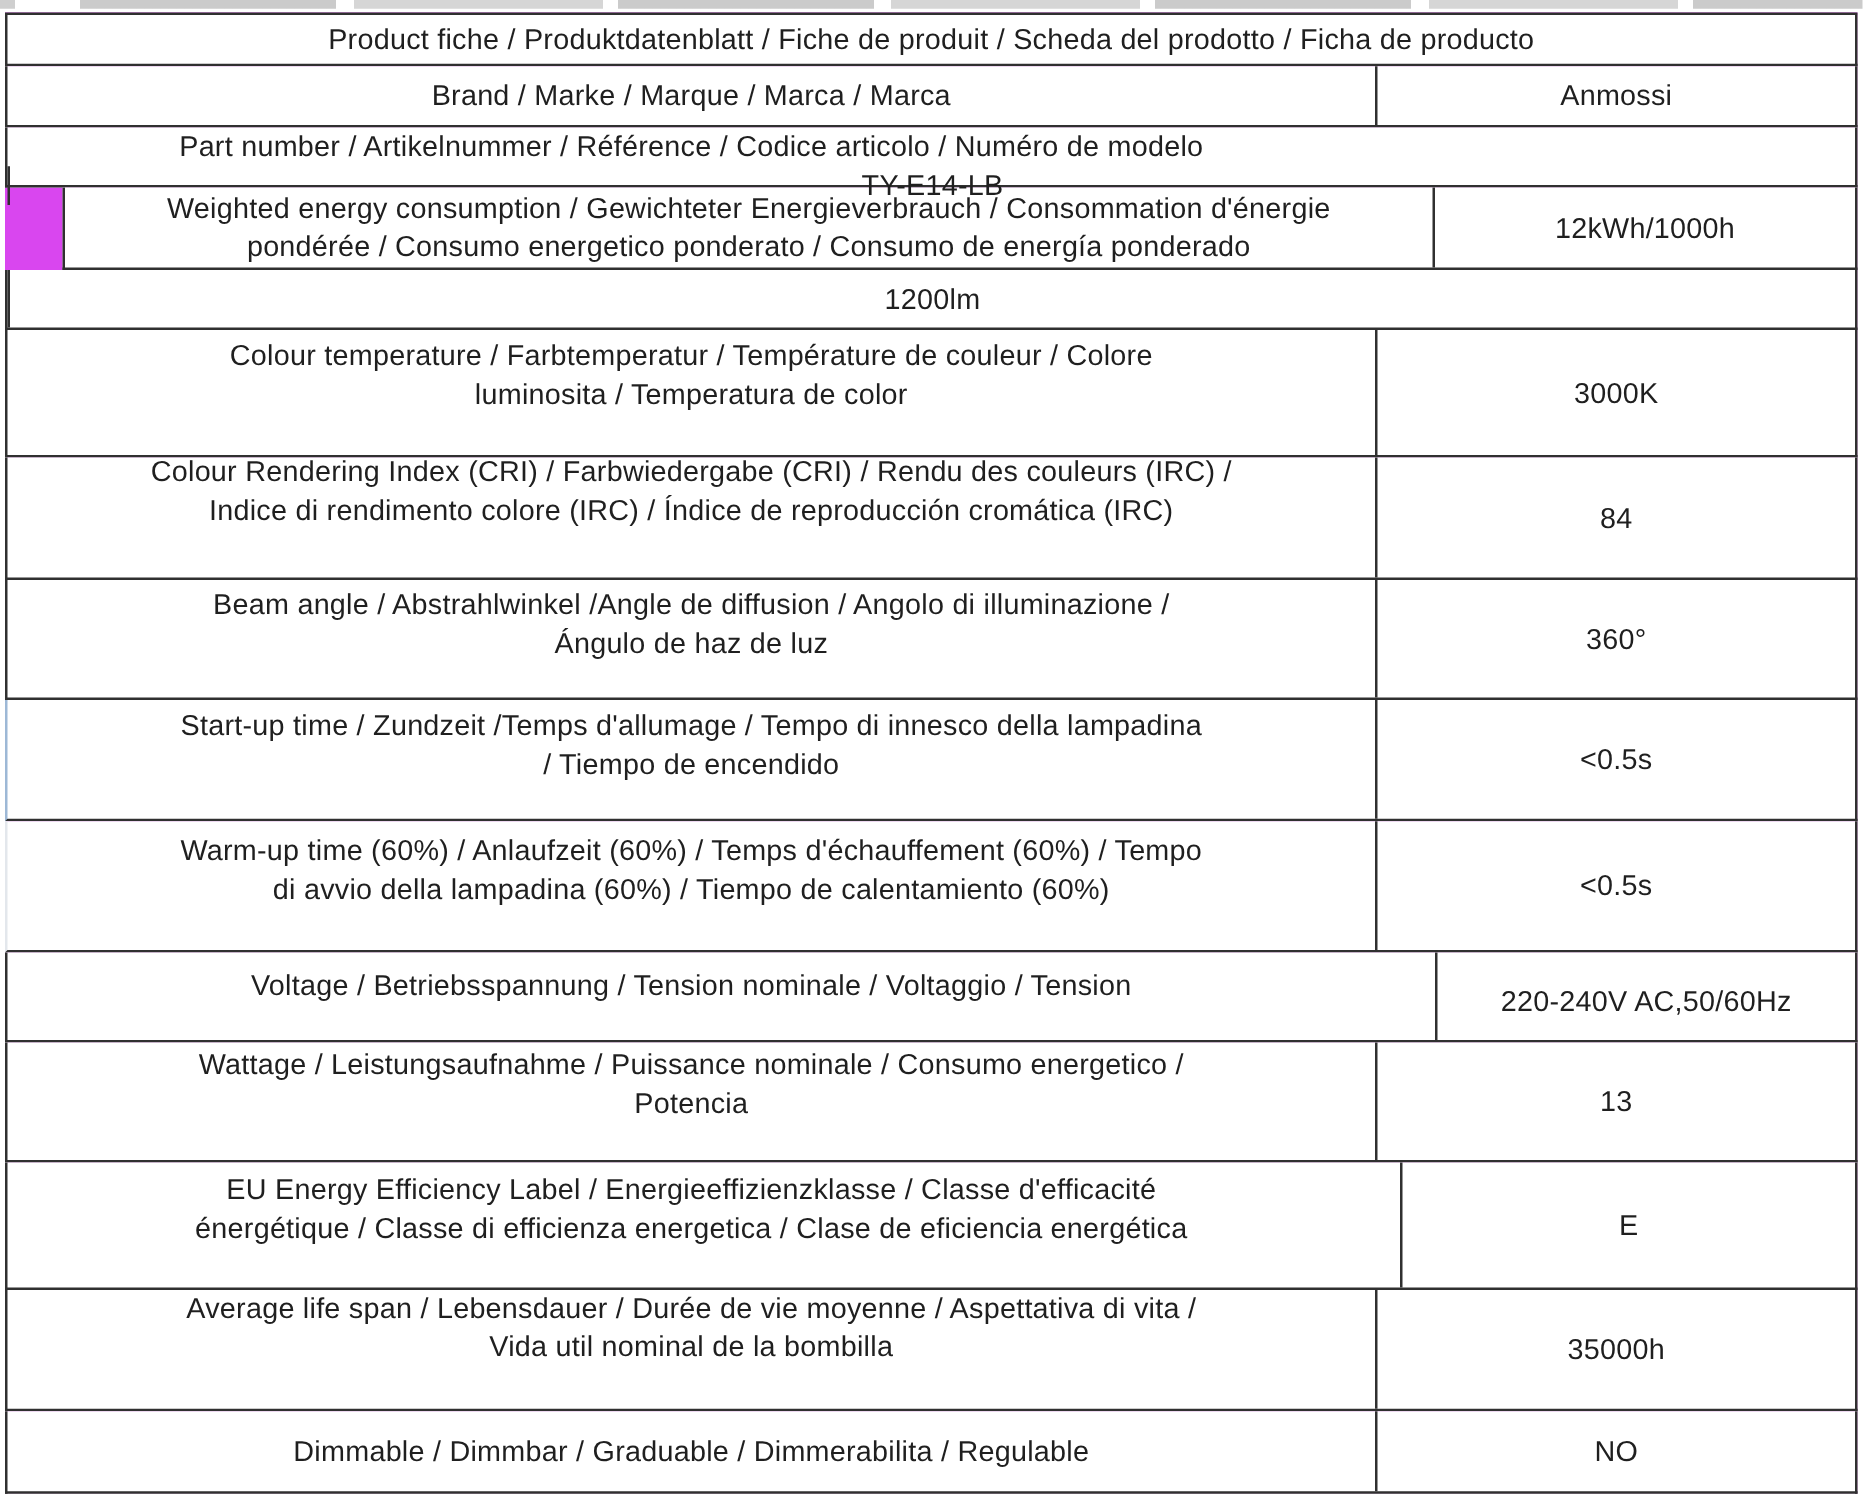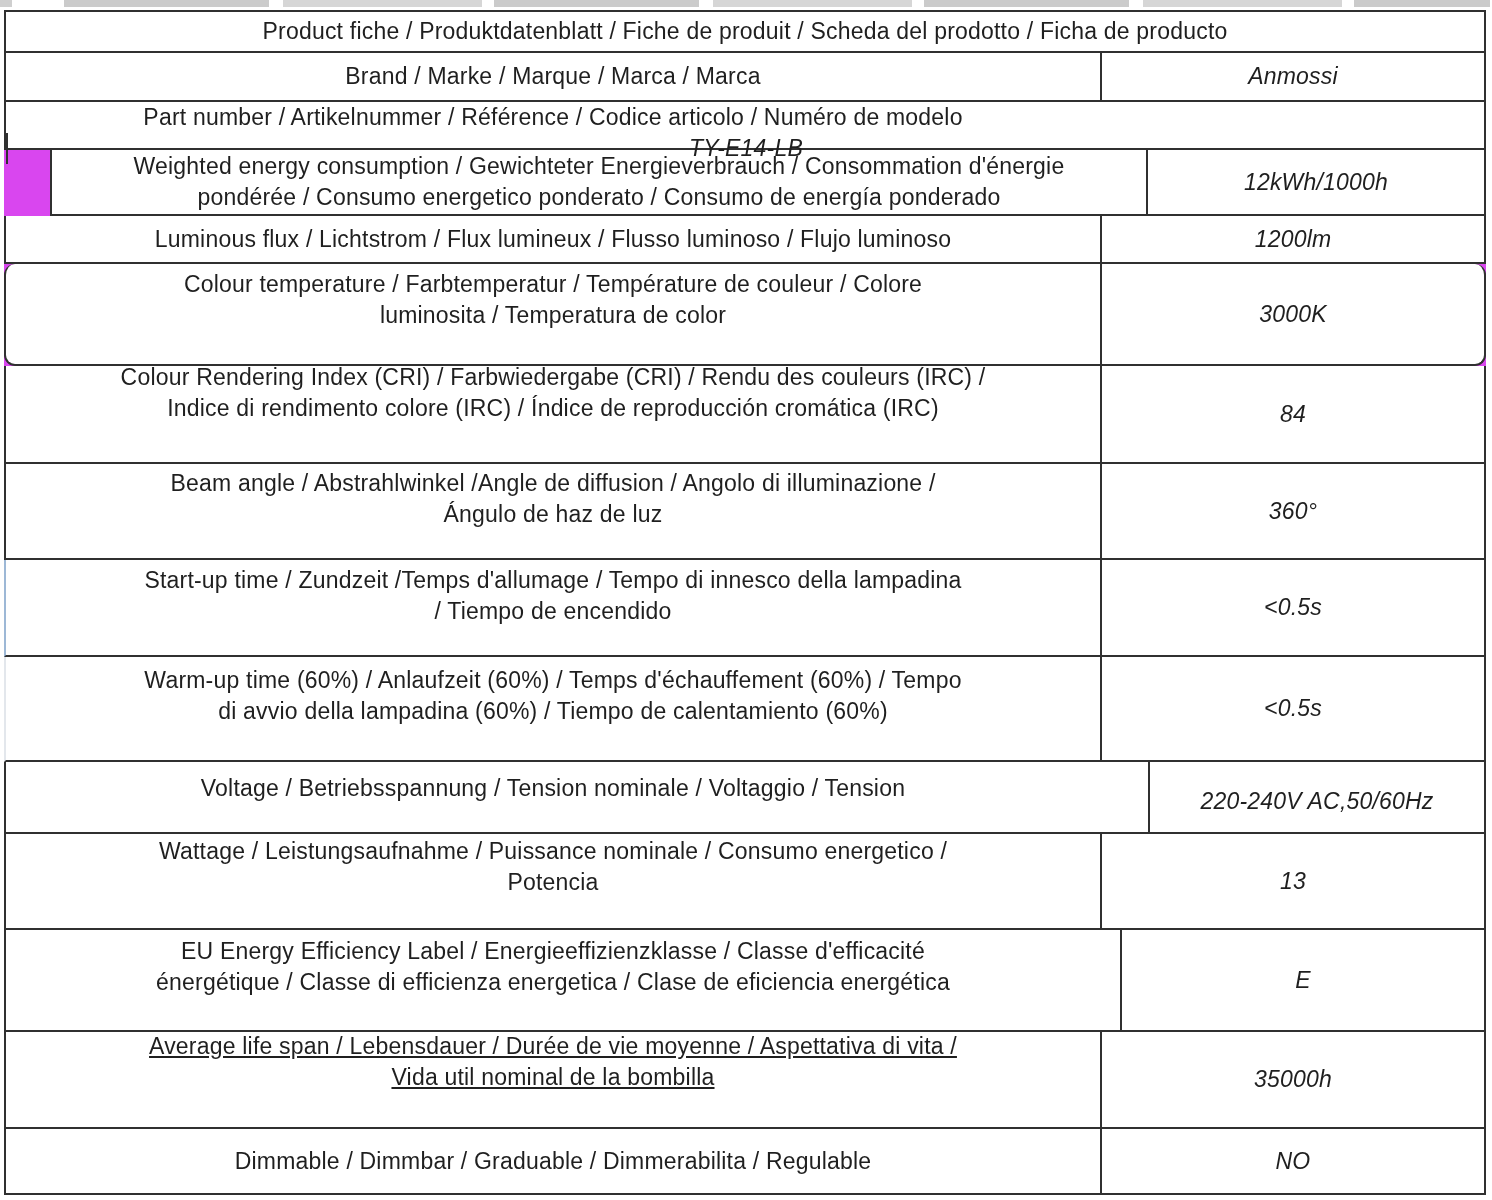--- a/index.html
+++ b/index.html
@@ -52,56 +52,55 @@
     box-sizing: border-box;
   }
   .label-cell {
     width: 1094px;
     padding: 0 24px;
   }
   .value-cell {
     flex: 1;
     border-left: 2px solid #303030;
     padding: 0 8px;
-    font-style: italic;
   }
   .header-row {
     height: 41px;
   }
   .header-row .header-cell {
     width: 100%;
     padding: 0;
   }
 
   
   .r2  { height: 49px; }
   .r3  { height: 48px; flex-direction: column; }
   .r4  { height: 66px; margin-left: 46px; }
   .r5  { height: 48px; }
-  .r6  { height: 102px; border-radius: 11px; }
+  .r6  { height: 102px; }
   .r7  { height: 98px; }
   .r8  { height: 96px; }
   .r9  { height: 97px; border-left-color: #9db8d6; }
   .r10 { height: 105px; border-left-color: #e3e7ec; }
   .r11 { height: 72px; gap: 48px; }
   .r12 { height: 96px; }
   .r13 { height: 102px; gap: 20px; }
   .r14 { height: 97px; }
   .r15 { height: 66px; }
 
   
   .r6  .label-cell { padding-bottom: 28px; }
   .r7  .label-cell { padding-bottom: 42px; }
   .r8  .label-cell { padding-bottom: 24px; }
   .r9  .label-cell { padding-bottom: 24px; }
   .r10 .label-cell { padding-bottom: 26px; }
   .r11 .label-cell { padding-bottom: 18px; }
   .r12 .label-cell { padding-bottom: 28px; }
   .r13 .label-cell { padding-bottom: 26px; }
-  .r14 .label-cell { padding-bottom: 36px; text-decoration: underline; }
+  .r14 .label-cell { padding-bottom: 36px; }
   .r11 .value-cell { padding-top: 8px; }
 </style>
 </head>
 <body>
 
 <div class="scan-artifact-left"></div>
 <div class="scan-artifact-top"></div>
 
 <div class="fiche-table">
 
@@ -119,21 +118,20 @@
     <div class="cell value-cell">TY-E14-LB</div>
   </div>
 
   <div class="row r4">
     <div class="cell label-cell">Weighted energy consumption / Gewichteter Energieverbrauch / Consommation d'énergie
 pondérée / Consumo energetico ponderato / Consumo de energía ponderado</div>
     <div class="cell value-cell">12kWh/1000h</div>
   </div>
 
   <div class="row r5">
-    <div class="cell label-cell">Luminous flux / Lichtstrom / Flux lumineux / Flusso luminoso / Flujo luminoso</div>
     <div class="cell value-cell">1200lm</div>
   </div>
 
   <div class="row r6">
     <div class="cell label-cell">Colour temperature / Farbtemperatur / Température de couleur / Colore
 luminosita / Temperatura de color</div>
     <div class="cell value-cell">3000K</div>
   </div>
 
   <div class="row r7">

